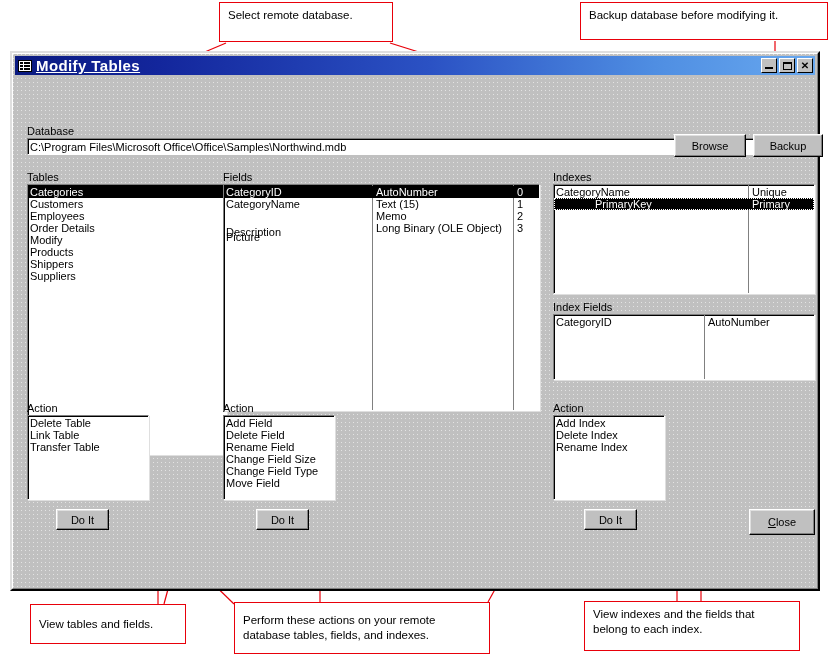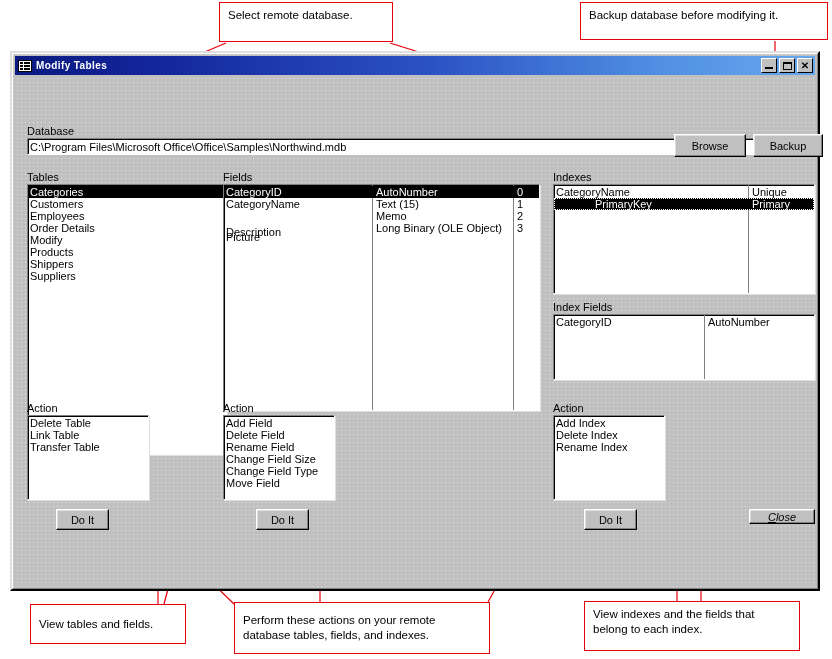--- a/index.html
+++ b/index.html
@@ -40,22 +40,23 @@
     background:linear-gradient(to right,#0a1a80 0%,#13269c 18%,#2b52c4 52%,#4f8ee2 80%,#68a8ef 100%);
     display:flex;align-items:center;
   }
   .title-icon{
     width:14px;height:12px;margin-left:3px;margin-right:4px;
     background:#ffffff;position:relative;flex:0 0 auto;
     border:1px solid #000;box-sizing:border-box;
   }
   .title-icon i{position:absolute;background:#000;display:block;}
   .title-text{
-    color:#ffffff;font-size:10px;font-weight:bold;letter-spacing:.4px;
+    color:#ffffff;font-size:15px;font-weight:bold;letter-spacing:.4px;
     white-space:nowrap;
+    text-decoration:underline;
   }
   .title-btns{margin-left:auto;display:flex;gap:2px;padding-right:2px;}
   .tbtn{
     width:16px;height:15px;background:#c0c0c0;box-sizing:border-box;
     border-top:1px solid #ffffff;border-left:1px solid #ffffff;
     border-right:1px solid #000;border-bottom:1px solid #000;
     position:relative;
   }
   .tbtn .gl{position:absolute;background:#000;}
   .tbtn.min .gl{left:3px;bottom:3px;width:8px;height:2px;}
@@ -269,18 +270,18 @@
   <div class="lbl" style="left:540px;top:348px;">Action</div>
   <div class="sunken" style="left:540px;top:361px;width:112px;height:85px;">
     <div style="padding-top:1px;">
       <div class="row"><span>Add Index</span></div>
       <div class="row"><span>Delete Index</span></div>
       <div class="row"><span>Rename Index</span></div>
     </div>
   </div>
   <div class="btn" style="left:571px;top:455px;width:53px;height:21px;">Do It</div>
 
-  <div class="btn" style="left:736px;top:455px;width:66px;height:15px;font-style:italic;">
+  <div class="btn" style="left:736px;top:455px;width:66px;height:26px;">
     <span><u>C</u><span>lose</span></span>
   </div>
 
 </div>
 </div>
 
 </body></html>

